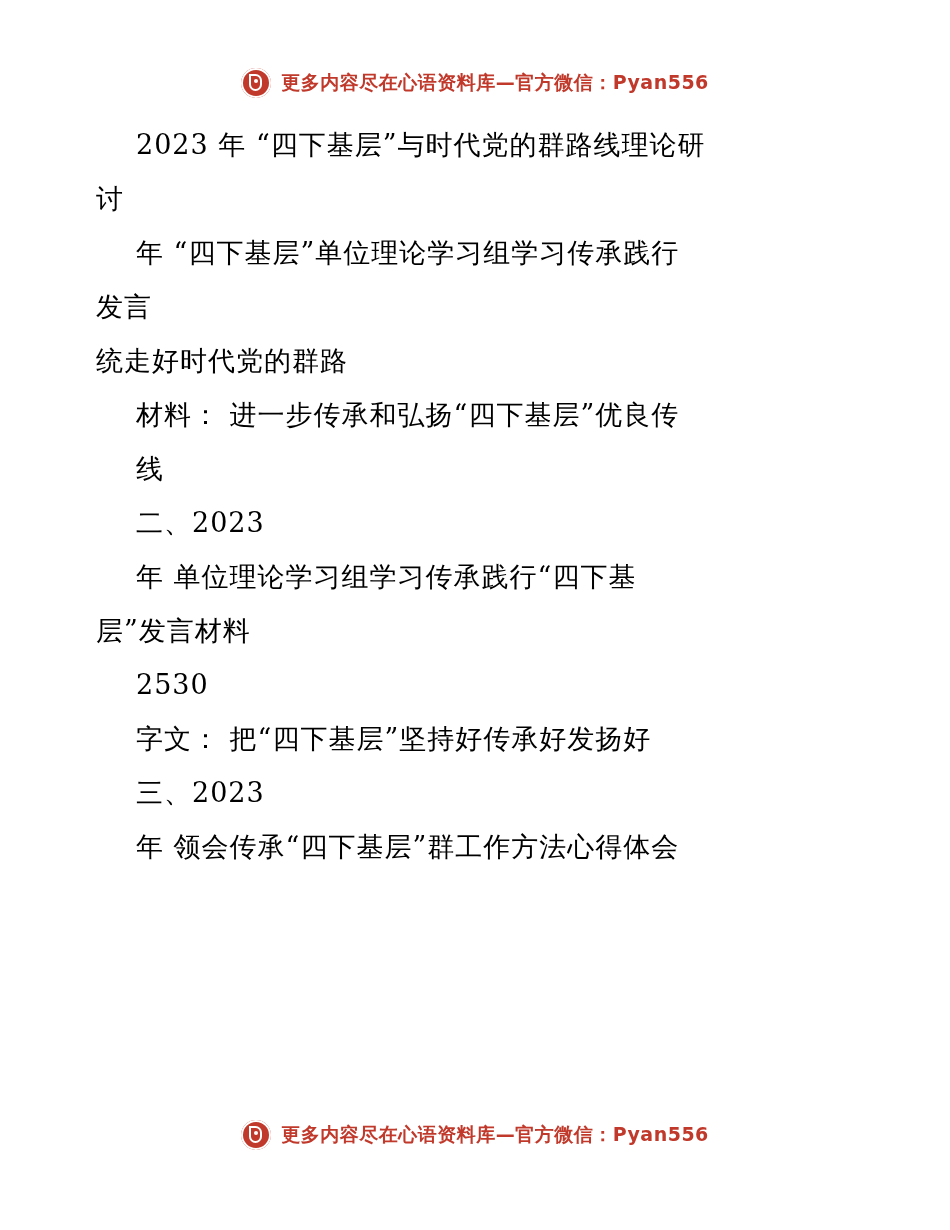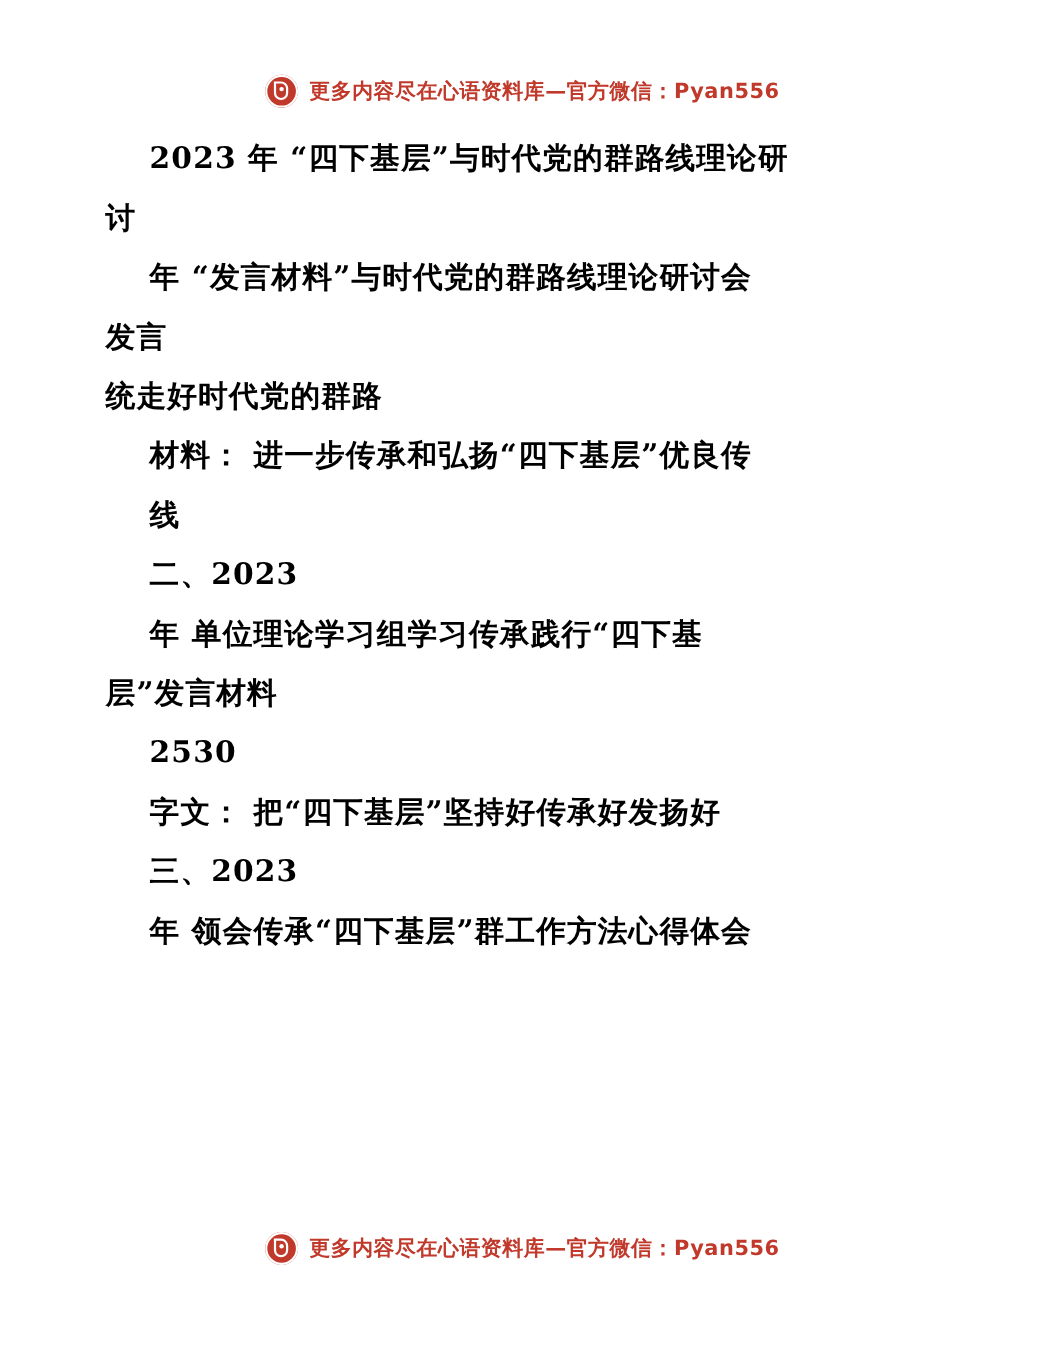--- a/index.html
+++ b/index.html
@@ -82,38 +82,37 @@
     left: 96px;
     top: 118px;
     width: 760px;
   }
   .line {
     font-size: 27px;
     line-height: 54px;
     letter-spacing: 1px;
     color: #000000;
     white-space: pre-wrap;
-    font-weight: bold;
   }
   .indent { text-indent: 40px; }
 </style>
 </head>
 <body>
 
 <div class="page">
 
   <div class="watermark top">
     <span class="wm-logo"></span>
     <span class="wm-text"><span>更多内容尽在心语资料库—</span><span>官方微信：</span><span class="acct">Pyan556</span></span>
   </div>
 
   <div class="doc">
     <div class="line indent">2023 年 “四下基层”与时代党的群路线理论研</div>
     <div class="line">讨</div>
-    <div class="line indent">年 “发言材料”与时代党的群路线理论研讨会</div>
+    <div class="line indent">年 “四下基层”单位理论学习组学习传承践行</div>
     <div class="line">发言</div>
     <div class="line">统走好时代党的群路</div>
     <div class="line indent">材料： 进一步传承和弘扬“四下基层”优良传</div>
     <div class="line indent">线</div>
     <div class="line indent">二、2023</div>
     <div class="line indent">年 单位理论学习组学习传承践行“四下基</div>
     <div class="line">层”发言材料</div>
     <div class="line indent">2530</div>
     <div class="line indent">字文： 把“四下基层”坚持好传承好发扬好</div>
     <div class="line indent">三、2023</div>

